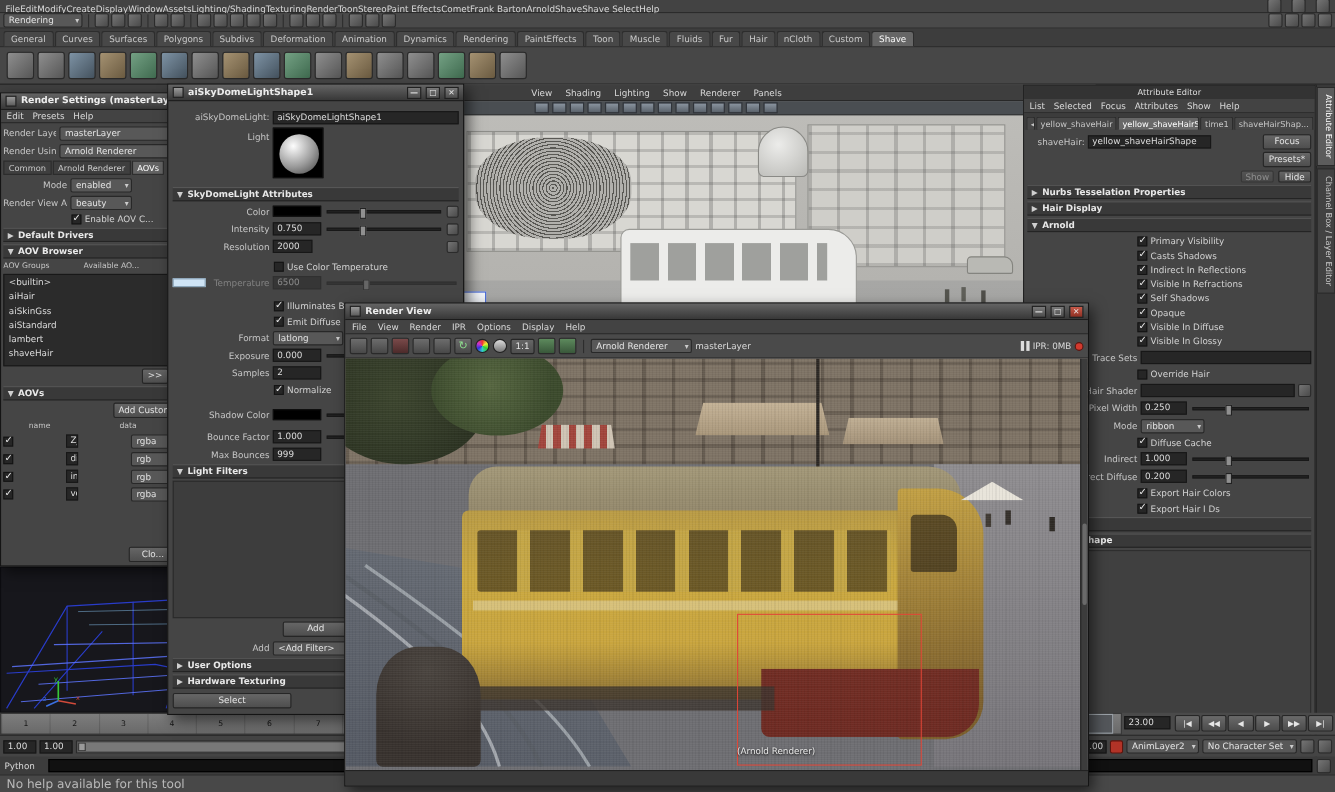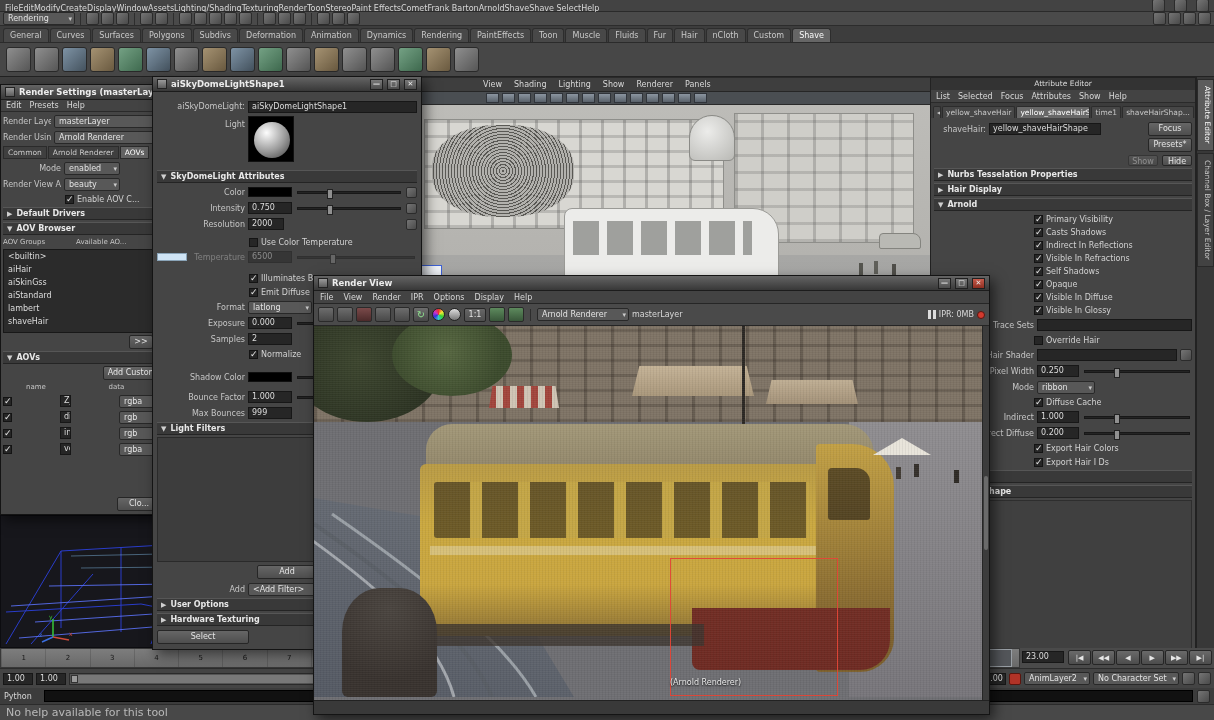--- a/index.html
+++ b/index.html
@@ -628,21 +628,21 @@
     </div>
     <div class="sec">
           <span class="arr">▶</span>
           <span>User Options</span>
         </div>
     <div class="sec">
           <span class="arr">▶</span>
           <span>Hardware Texturing</span>
         </div>
     <div class="r" style="height:18px;">
-      <span class="btn" style="width:92px">Select</span>
+      <span class="btn" style="width:108px">Select</span>
     </div>
   </div>
 </div>
 
 <div class="win" id="render-view">
   <div class="tbar">
     <span class="wicon"></span>
     <span style="flex:1">Render View</span>
     <span class="winbtn">—</span>
     <span class="winbtn">□</span>

